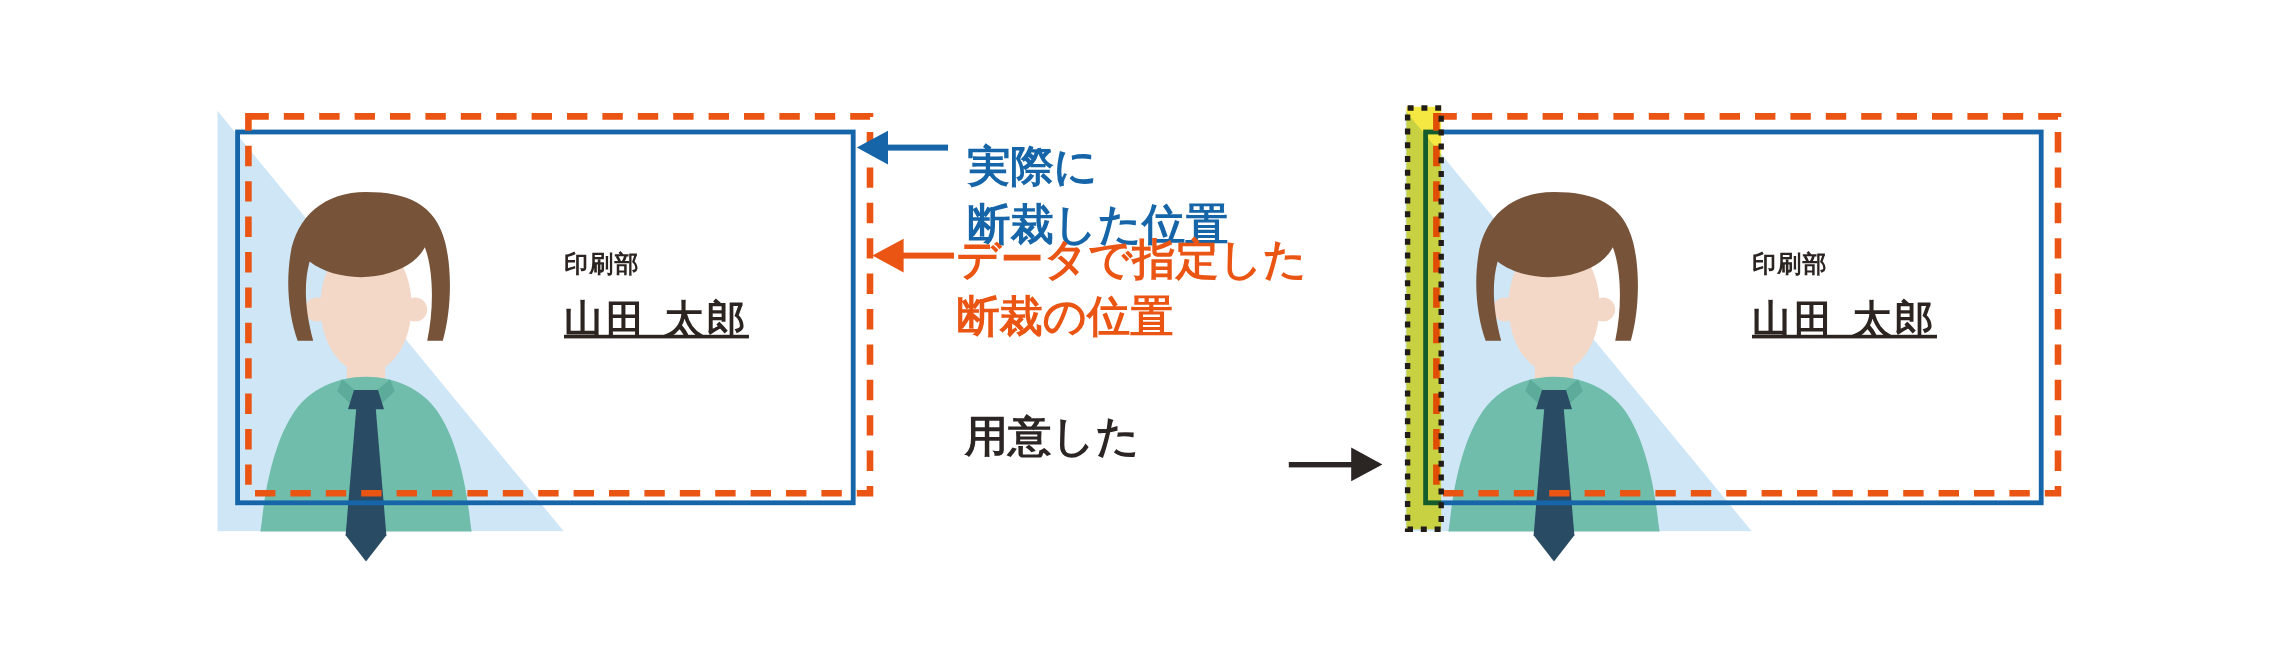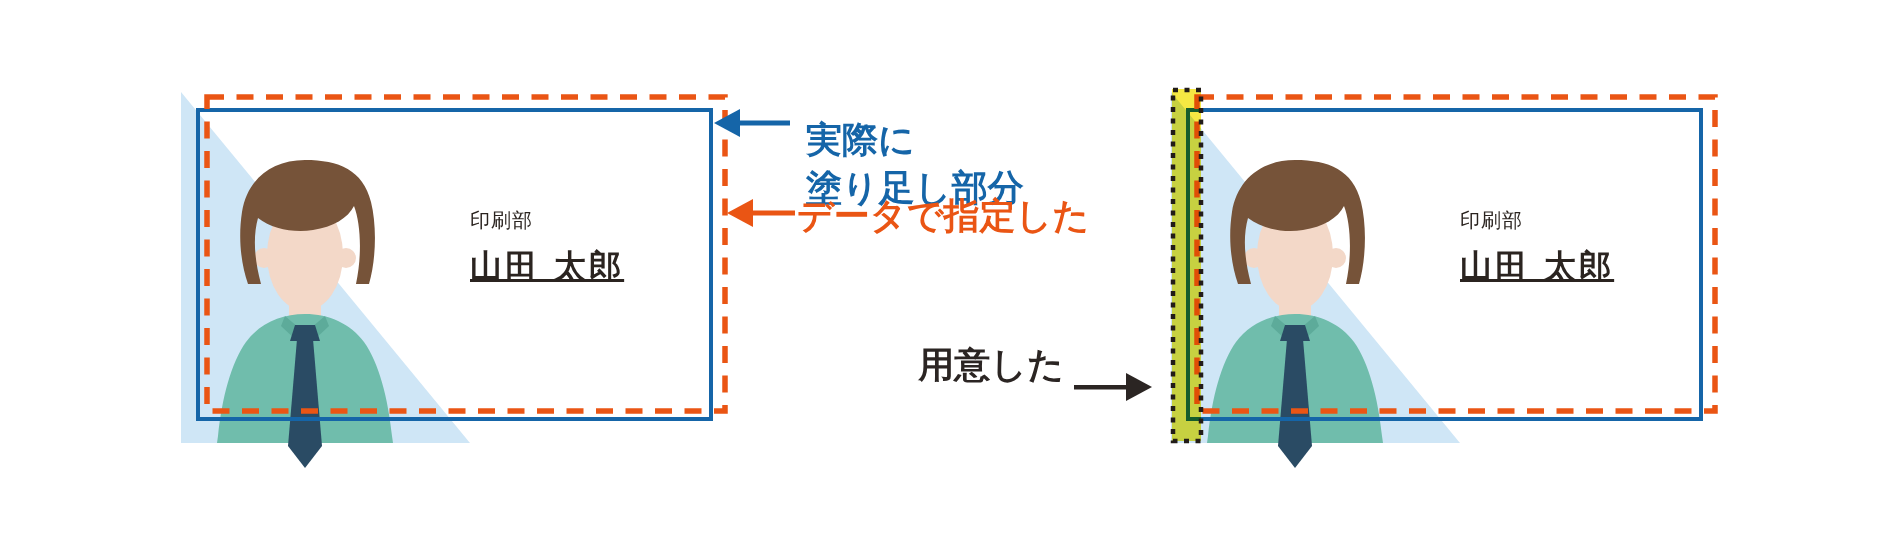--- a/index.html
+++ b/index.html
@@ -58,39 +58,39 @@
   
   .bleed-strip{
     left:1172px;top:89px;width:29px;height:352px;
     background:var(--yellow);
     mix-blend-mode:multiply;
   }
   .bleed-outline{left:1168px;top:85px;width:38px;height:361px;}
 
   
   .dept{
-    font-size:20px;font-weight:400;color:var(--ink);
+    font-size:20px;font-weight:700;color:var(--ink);
     line-height:24px;letter-spacing:1px;
   }
   .dept.l{left:470px;top:208px;}
   .dept.r{left:1460px;top:208px;}
   .name{
     font-size:32px;font-weight:600;color:var(--ink);
     line-height:44px;letter-spacing:3px;text-decoration:underline;
   }
   .name.l{left:470px;top:244px;}
   .name.r{left:1460px;top:244px;}
 
   
   .label{font-size:36px;font-weight:700;line-height:48px;white-space:nowrap;}
   .label-blue{left:806px;top:76px;color:var(--blue);margin-top:40px;}
   .label-orange{left:797px;top:192px;color:var(--orange);font-family:Liberation Serif, serif;}
   .label-black{
     left:804px;top:344px;width:260px;
-    color:var(--label-ink);text-align:right;line-height:42px;
+    color:var(--label-ink);line-height:42px;
   }
 
   
   .arrow-blue{left:712px;top:105px;}
   .arrow-orange{left:725px;top:195px;}
   .arrow-black{left:1072px;top:369px;}
 </style>
 </head>
 <body>
 
@@ -149,29 +149,30 @@
 
   <div class="abs dept r">印刷部</div>
   <div class="abs name r">山田 太郎</div>
 
   <svg class="abs arrow-blue" width="80" height="36" viewBox="0 0 80 36">
     <rect x="24" y="15.5" width="54" height="5" fill="var(--blue)"></rect>
     <polygon points="2,18 28,4 28,32" fill="var(--blue)"></polygon>
   </svg>
   <div class="abs label label-blue">
     <div>実際に</div>
-    <div>塗り足し部分</div>
+    <div>断裁した位置</div>
   </div>
 
   <svg class="abs arrow-orange" width="72" height="36" viewBox="0 0 72 36">
     <rect x="24" y="15.5" width="46" height="5" fill="var(--orange)"></rect>
     <polygon points="2,18 28,4 28,32" fill="var(--orange)"></polygon>
   </svg>
   <div class="abs label label-orange">
     <div>データで指定した</div>
+    <div>断裁の位置</div>
   </div>
 
   <div class="abs label label-black">
     <div>用意した</div>
   </div>
   <svg class="abs arrow-black" width="82" height="36" viewBox="0 0 82 36">
     <rect x="2" y="16" width="56" height="4.5" fill="var(--label-ink)"></rect>
     <polygon points="80,18 54,4 54,32" fill="var(--label-ink)"></polygon>
   </svg>
 

